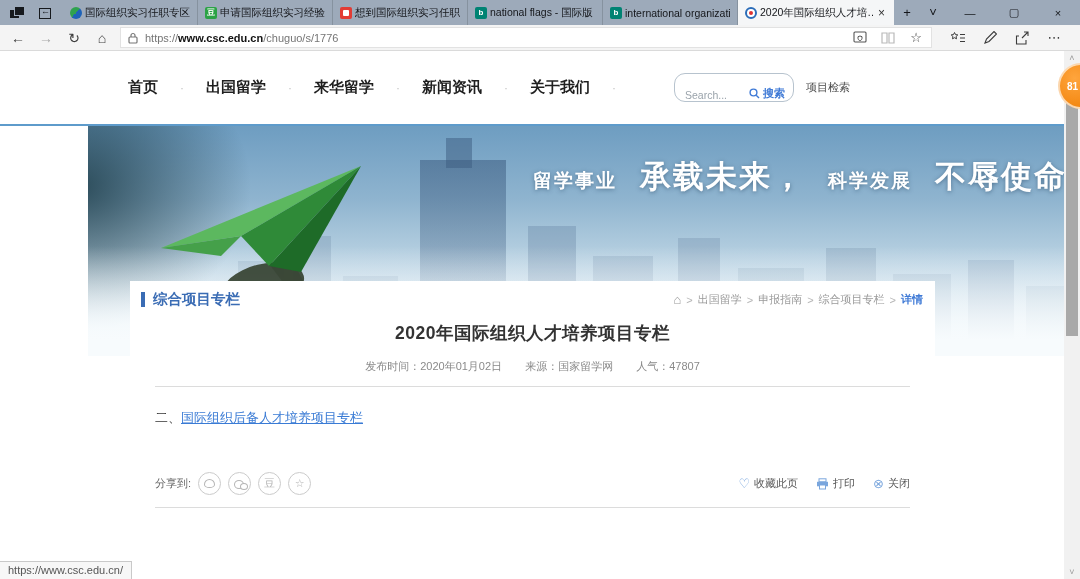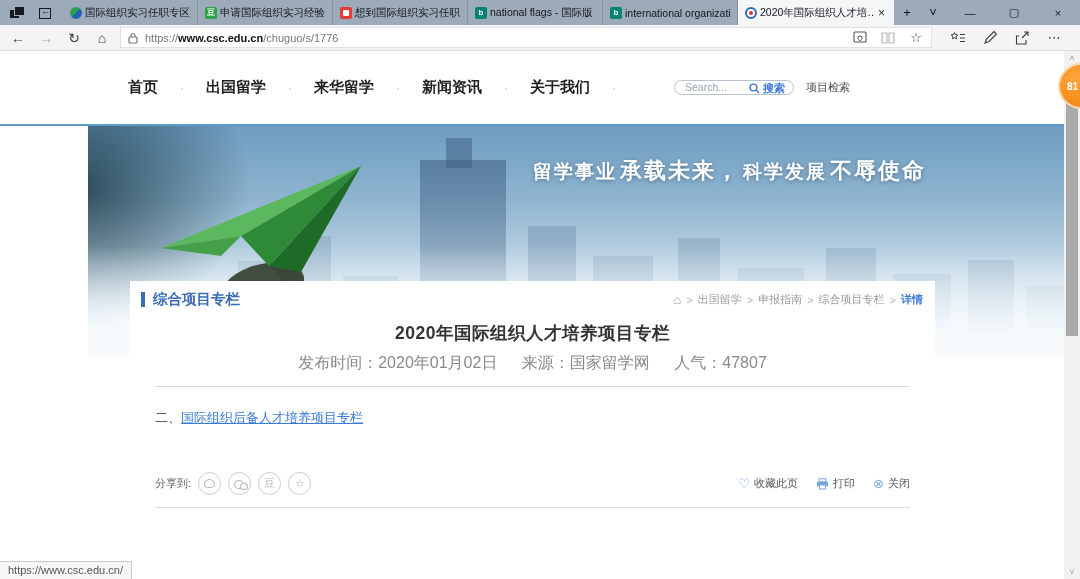--- a/index.html
+++ b/index.html
@@ -46,50 +46,50 @@
   .viewport { position:relative; height:528px; background:#fff; overflow:hidden; }
 
   
   .site-header { height:75px; border-bottom:2px solid #5e9bcb; display:flex; align-items:center; background:#fff; position:relative; z-index:2; }
   .logo { display:flex; align-items:center; gap:10px; margin-left:92px; }
   .logo-text-cn { font-size:27px; font-weight:bold; color:#151515; letter-spacing:3px; font-family:"Liberation Serif","DejaVu Serif",serif; }
   .logo-text-en { font-size:13px; color:#555; letter-spacing:1.5px; }
   .main-nav { display:flex; align-items:center; margin-left:128px; }
   .nav-item { font-size:15px; font-weight:bold; color:#1f1f1f; cursor:pointer; }
   .nav-dot { color:#c3c3c3; font-size:12px; margin:0 22px; }
-  .search-pill { margin-left:36px; width:120px; height:15px; border:1px solid #b7c3ce; border-radius:11px; display:flex; align-items:flex-start; padding:0 8px 0 10px; }
+  .search-pill { margin-left:36px; width:120px; height:29px; border:1px solid #b7c3ce; border-radius:11px; display:flex; align-items:flex-end; padding:0 8px 0 10px; }
   .search-input { border:none; outline:none; width:60px; font-size:10.5px; color:#444; background:transparent; }
   .search-input::placeholder { color:#9aa3ab; }
   .search-btn { display:flex; align-items:center; gap:3px; font-size:11px; color:#3f7ad6; font-weight:bold; cursor:pointer; margin-left:auto; }
   .project-search { margin-left:12px; font-size:11px; color:#4a4a4a; cursor:pointer; }
 
   
   .banner { position:absolute; left:88px; right:16px; top:75px; height:230px; overflow:hidden;
     background:linear-gradient(180deg,#6e9dc1 0%,#8fb4cf 32%,#bfd6e5 62%,#e9f2f7 88%,#f6fafc 100%); }
   .blob-dark { position:absolute; left:-30px; top:-20px; width:200px; height:230px;
     background:radial-gradient(ellipse at 10% 35%, rgba(18,48,58,.78), rgba(18,48,58,0) 68%); }
   .bldg { position:absolute; bottom:0; }
   .fog { position:absolute; left:0; right:0; bottom:0; height:110px; background:linear-gradient(180deg, rgba(246,250,252,0), #f7fbfd 85%); }
   .plane-wrap { position:absolute; left:55px; top:18px; }
   .slogan { position:absolute; left:445px; top:30px; display:flex; align-items:baseline; color:#fff;
     text-shadow:0 1px 4px rgba(35,65,95,.55); font-family:"Liberation Serif","DejaVu Serif",serif; font-weight:bold; white-space:nowrap; }
   .slog-s { font-size:19px; letter-spacing:2px; }
-  .slog-l { font-size:22px; letter-spacing:2px; margin:0 3px; }
+  .slog-l { font-size:31px; letter-spacing:2px; margin:0 23px; }
 
   
   .content-card { position:absolute; left:130px; top:230px; width:805px; height:298px; background:#fff; z-index:3; }
   .card-head { display:flex; justify-content:space-between; align-items:center; padding:11px 12px 0 11px; }
   .section-title { color:#3a6cb4; font-weight:bold; font-size:14.5px; border-left:4px solid #3a6cb4; padding-left:8px; line-height:15px; }
   .breadcrumb { font-size:11px; color:#9a9a9a; display:flex; align-items:center; gap:5px; }
   .crumb { cursor:pointer; }
   .crumb-sep { color:#b5b5b5; }
   .crumb-current { color:#3f7ad6; font-weight:bold; }
   .bc-home { font-size:13px; color:#9a9a9a; cursor:pointer; }
   .article-title { text-align:center; font-size:17.5px; font-weight:bold; color:#333; margin-top:14px; letter-spacing:0.5px; }
-  .article-meta { text-align:center; font-size:16px; color:#8a8a8a; margin-top:8px; }
+  .article-meta { text-align:center; font-size:11px; color:#8a8a8a; margin-top:14px; }
   .article-meta span { margin:0 10px; }
   .divider { height:1px; background:#dcdcdc; margin:12px 25px 0; }
   .article-links { margin:20px 25px 0; font-size:13px; color:#333; }
   .link-row { line-height:21px; }
   .link-row a { color:#3a7bd5; text-decoration:underline; cursor:pointer; }
   .share-row { display:flex; justify-content:space-between; align-items:center; margin:44px 25px 0; }
   .share-left { display:flex; align-items:center; gap:7px; font-size:11px; color:#666; }
   .share-ic { width:23px; height:23px; border:1px solid #cbcbcb; border-radius:50%; display:flex; align-items:center; justify-content:center; color:#b5b5b5; font-size:11px; cursor:pointer; position:relative; }
   .ic-weibo::after { content:""; width:9px; height:7px; border:1.5px solid #b5b5b5; border-radius:50% 50% 50% 50%/60% 60% 40% 40%; }
   .ic-wechat::before { content:""; position:absolute; left:5px; top:7px; width:8px; height:7px; border:1.5px solid #b5b5b5; border-radius:50%; }

